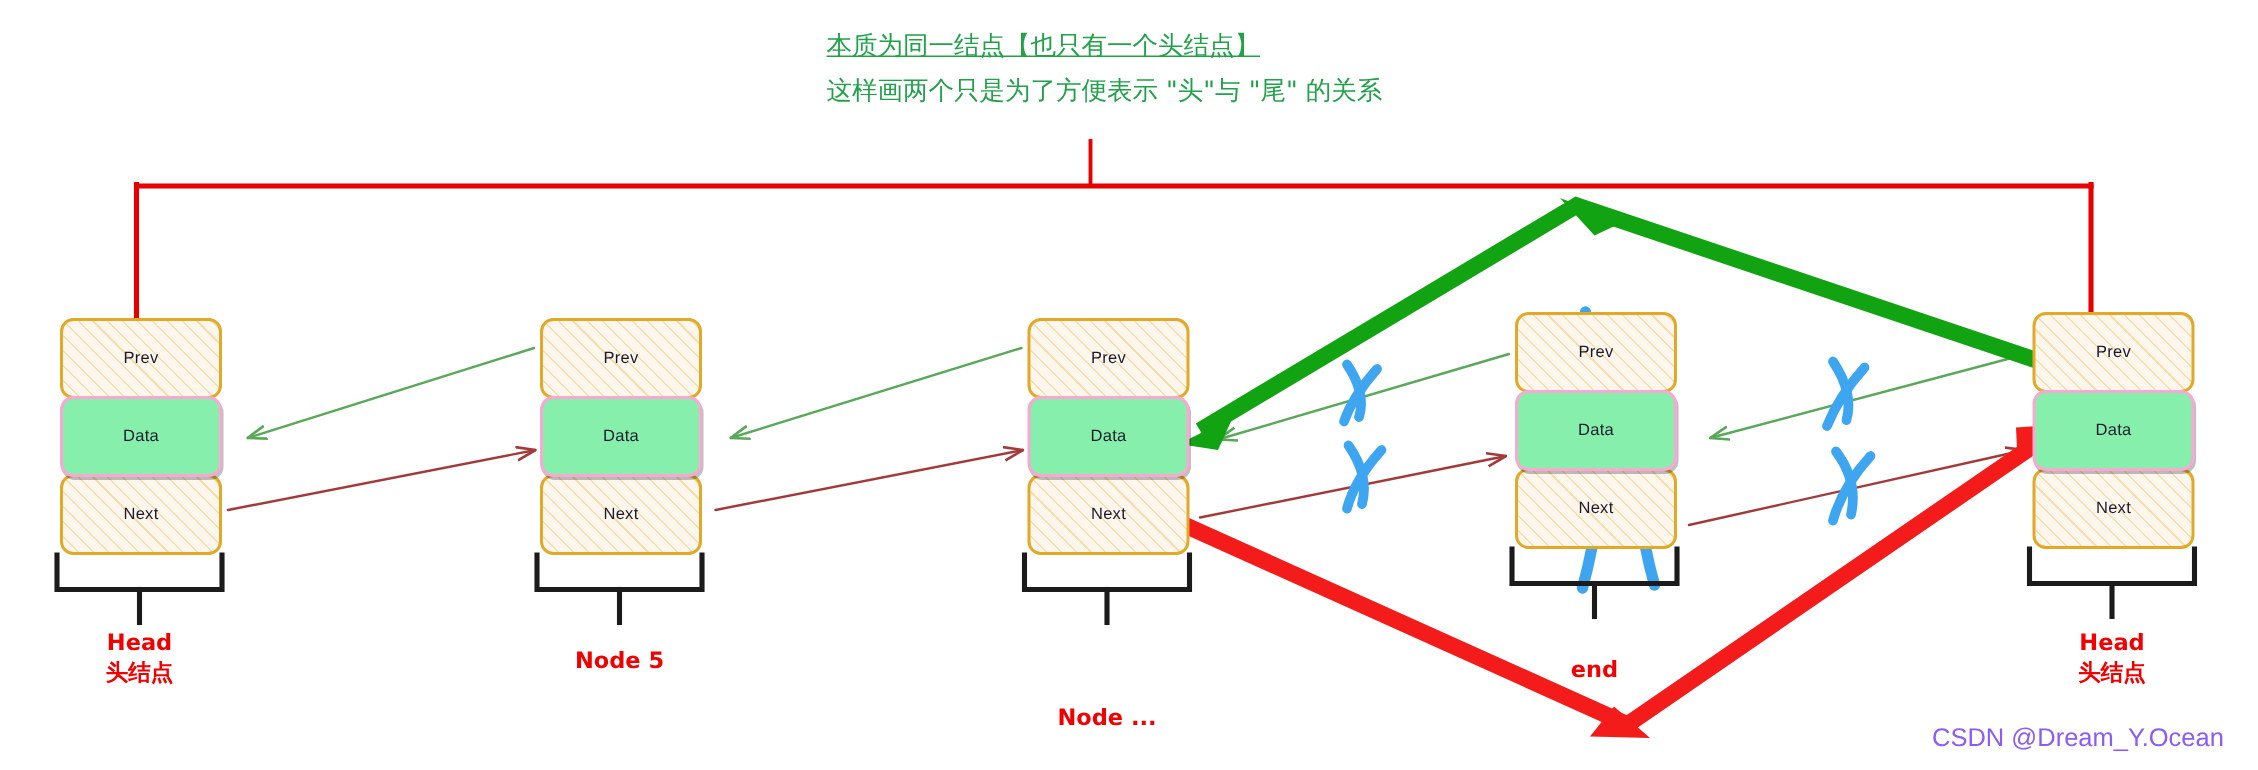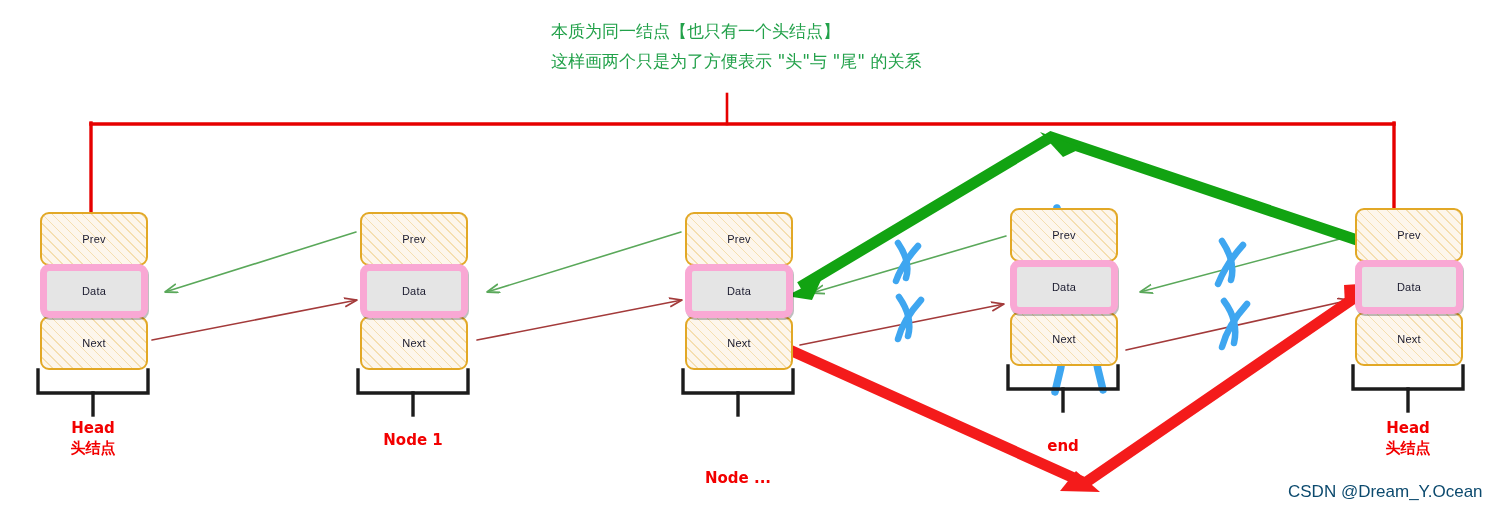--- a/index.html
+++ b/index.html
@@ -52,42 +52,42 @@
     border-radius: 9px;
     background-color: #fdf6ec;
     background-image: repeating-linear-gradient(
         45deg,
         rgba(226,168,38,0.30) 0px,
         rgba(226,168,38,0.30) 1px,
         rgba(255,255,255,0) 1px,
         rgba(255,255,255,0) 7px);
   }
   .cell-data {
-    border: 7px solid #f9a8d4;
+    border: 2px solid #f9a8d4;
     border-radius: 9px;
-    background: #e5e5e5;
+    background: #86efac;
     position: relative;
     z-index: 3;
     margin-top: -2px;
     margin-bottom: -2px;
     box-shadow: 1px 2px 0 rgba(0,0,0,0.25);
   }
   .node-label {
     position: absolute;
     text-align: center;
     color: #f20000;
     font-weight: bold;
     font-size: 15px;
     line-height: 20px;
     white-space: nowrap;
     font-family: "DejaVu Sans", "Liberation Sans", sans-serif;
   }
   .watermark {
     position: absolute;
-    color: #0c4a6e;
+    color: #8b5cf6;
     font-size: 17px;
     white-space: nowrap;
     font-family: "Liberation Sans", sans-serif;
   }
 </style>
 </head>
 <body>
 
 <div id="canvas">
 
@@ -175,37 +175,37 @@
         <path d="M1008,366 L1008,389 L1118,389 L1118,366"></path>
         <path d="M1063,389 L1063,411"></path>
       </g>
       <g>
         <path d="M1353,366 L1353,389 L1463,389 L1463,366"></path>
         <path d="M1408,389 L1408,411"></path>
       </g>
     </g>
   </svg>
 
-  <div class="note-text" style="left:551px; top:18px;">本质为同一结点【也只有一个头结点】</div>
+  <div class="note-text" style="left:551px; top:18px;text-decoration:underline;">本质为同一结点【也只有一个头结点】</div>
   <div class="note-text" style="left:551px; top:48px;">这样画两个只是为了方便表示 "头"与 "尾" 的关系</div>
 
   <div class="node" style="left:40px; top:212px;">
     <div class="cell cell-prev">Prev</div>
     <div class="cell cell-data">Data</div>
     <div class="cell cell-next">Next</div>
   </div>
   <div class="node-label" style="left:33px; top:418px; width:120px;">Head</div>
   <div class="node-label" style="left:33px; top:438px; width:120px;">头结点</div>
 
   <div class="node" style="left:360px; top:212px;">
     <div class="cell cell-prev">Prev</div>
     <div class="cell cell-data">Data</div>
     <div class="cell cell-next">Next</div>
   </div>
-  <div class="node-label" style="left:353px; top:430px; width:120px;">Node 1</div>
+  <div class="node-label" style="left:353px; top:430px; width:120px;">Node 5</div>
 
   <div class="node" style="left:685px; top:212px;">
     <div class="cell cell-prev">Prev</div>
     <div class="cell cell-data">Data</div>
     <div class="cell cell-next">Next</div>
   </div>
   <div class="node-label" style="left:678px; top:425px; width:120px;margin-top:43px;">Node ...</div>
 
   <div class="node" style="left:1010px; top:208px;">
     <div class="cell cell-prev">Prev</div>

